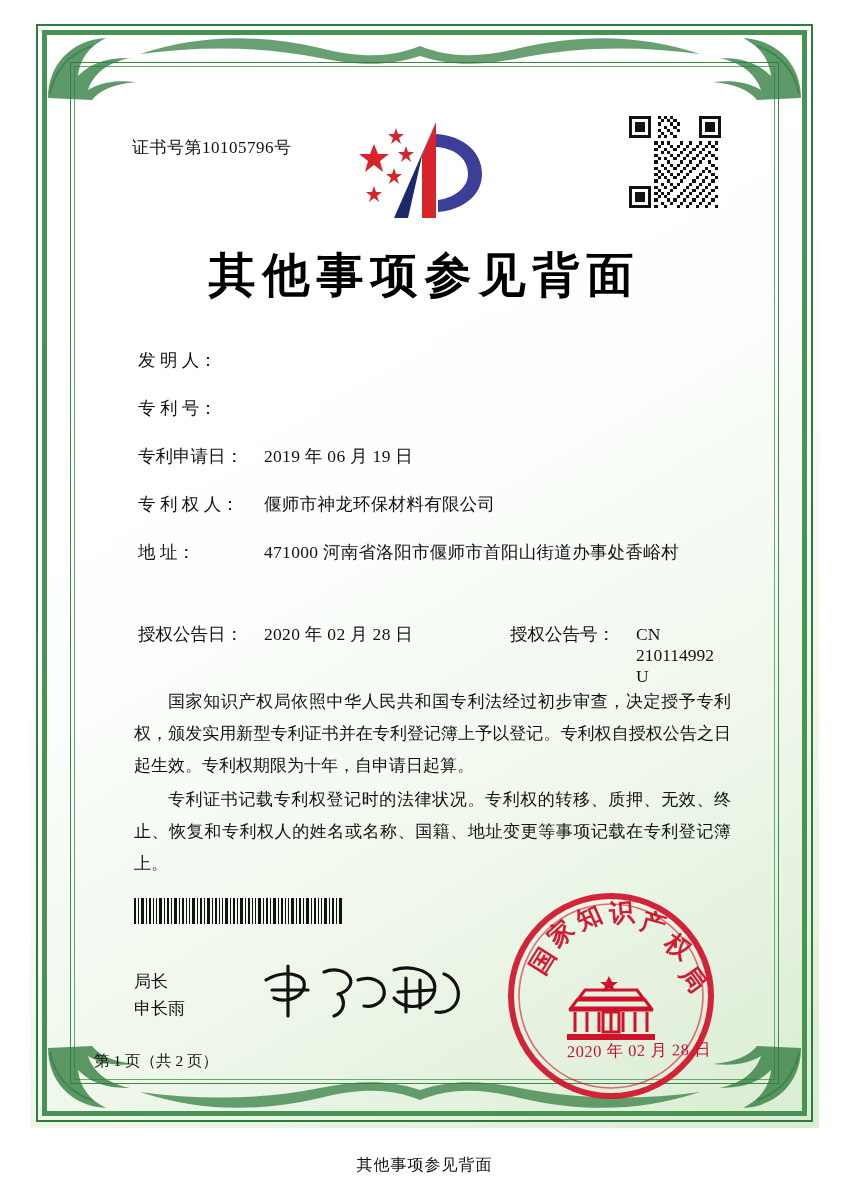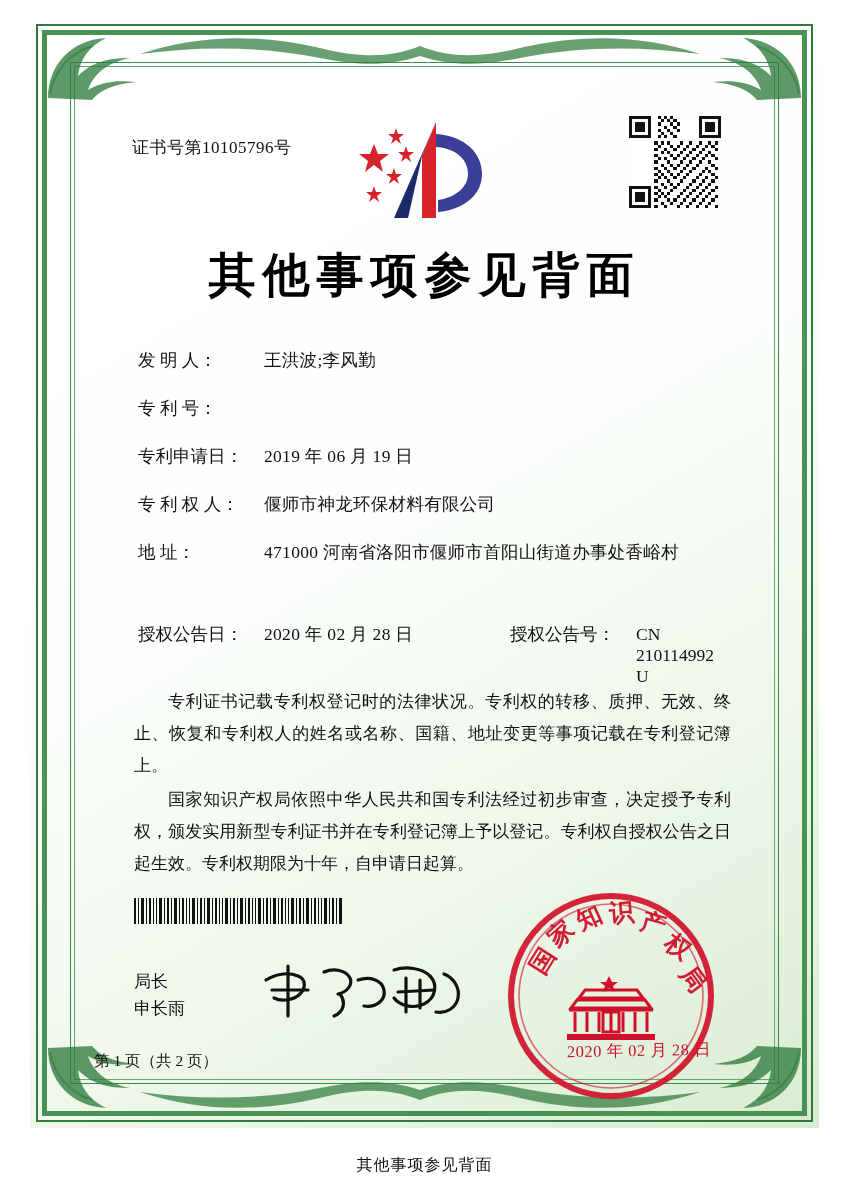--- a/index.html
+++ b/index.html
@@ -473,21 +473,20 @@
       </g>
     </svg>
 
     <div class="title">其他事项参见背面</div>
 
     <div class="fields">
 
 
       <div class="field-row">
         <div class="field-label">发 明 人：</div>
-        <div class="field-value">王洪波;李风勤</div>
       </div>
 
       <div class="field-row">
         <div class="field-label">专 利 号：</div>
       </div>
 
       <div class="field-row">
         <div class="field-label">专利申请日：</div>
         <div class="field-value">2019 年 06 月 19 日</div>
       </div>
@@ -504,22 +503,22 @@
 
       <div class="field-row dual">
         <div class="field-label">授权公告日：</div>
         <div class="field-value">2020 年 02 月 28 日</div>
         <div class="field-label2">授权公告号：</div>
         <div class="field-value2">CN 210114992 U</div>
       </div>
     </div>
 
     <div class="paras">
+      <p>国家知识产权局依照中华人民共和国专利法经过初步审查，决定授予专利权，颁发实用新型专利证书并在专利登记簿上予以登记。专利权自授权公告之日起生效。专利权期限为十年，自申请日起算。</p>
       <p>专利证书记载专利权登记时的法律状况。专利权的转移、质押、无效、终止、恢复和专利权人的姓名或名称、国籍、地址变更等事项记载在专利登记簿上。</p>
-      <p>国家知识产权局依照中华人民共和国专利法经过初步审查，决定授予专利权，颁发实用新型专利证书并在专利登记簿上予以登记。专利权自授权公告之日起生效。专利权期限为十年，自申请日起算。</p>
     </div>
 
     <svg class="barcode" viewBox="0 0 210 26" shape-rendering="crispEdges">
       <g fill="#111">
         <rect x="0" y="0" width="2" height="26"></rect>
           <rect x="4" y="0" width="1" height="26"></rect>
         <rect x="7" y="0" width="3" height="26"></rect>
           <rect x="12" y="0" width="1" height="26"></rect>
         <rect x="15" y="0" width="2" height="26"></rect>
           <rect x="19" y="0" width="1" height="26"></rect>

